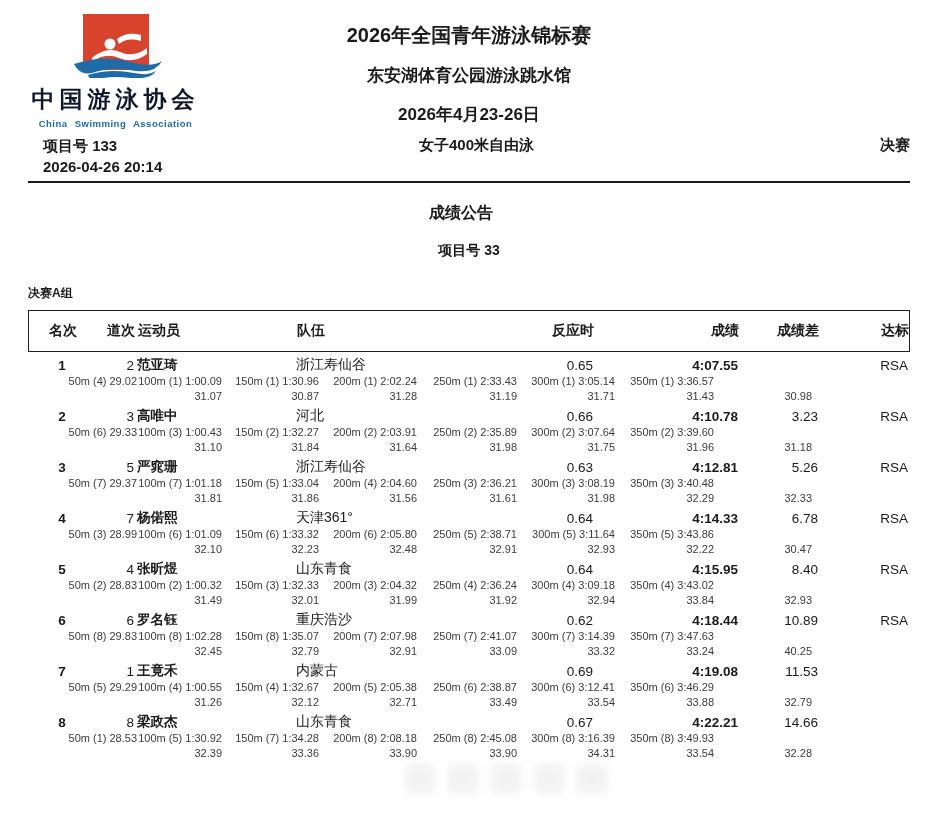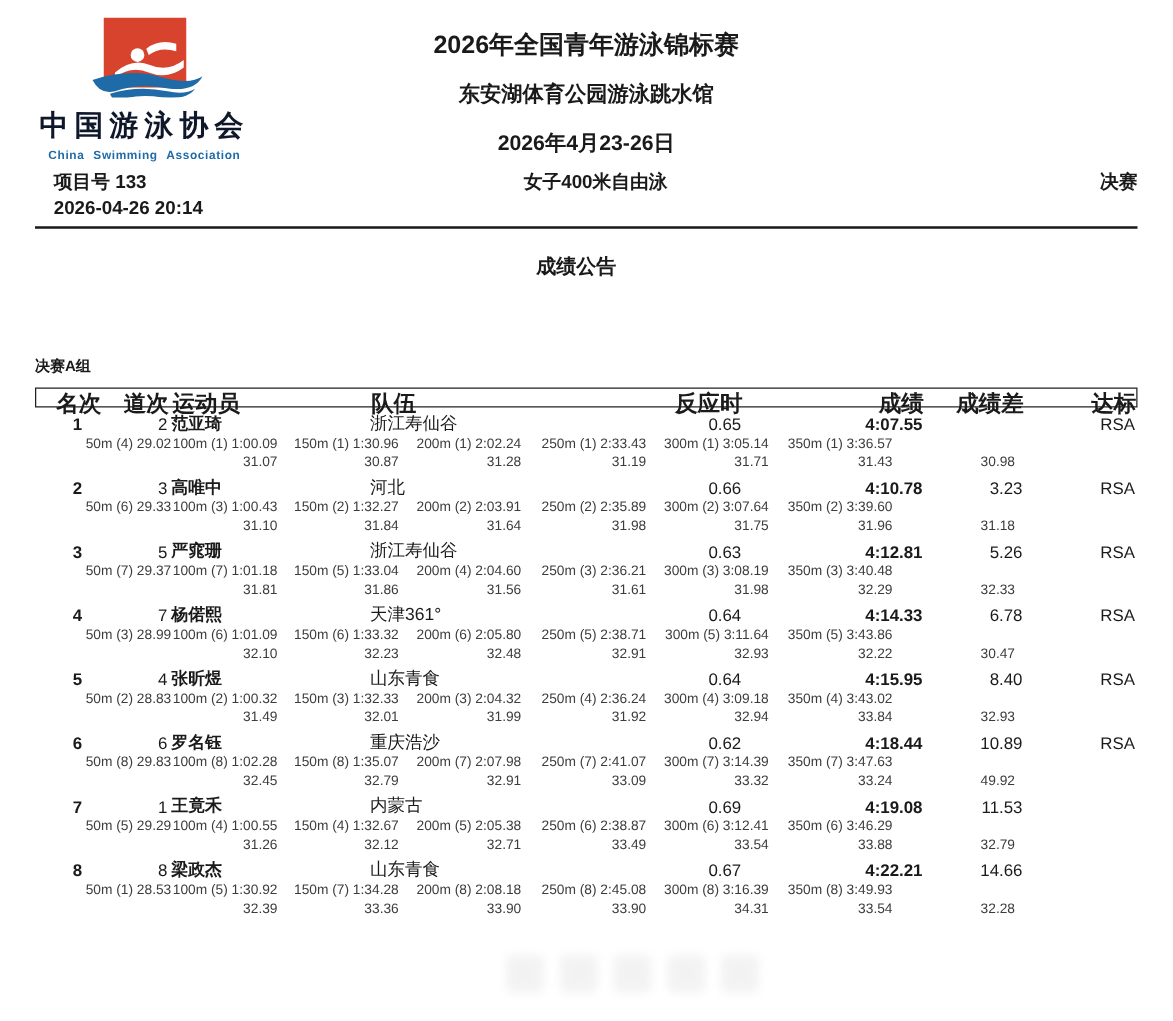--- a/index.html
+++ b/index.html
@@ -25,21 +25,21 @@
   .rule { position:absolute; top:181px; left:28px; right:28px; border-top:2px solid #1a1a1a; }
 
   
   .section-title    { position:absolute; top:203px; left:0; right:16px; text-align:center; font-size:16px; font-weight:bold; }
   .section-subtitle { position:absolute; top:242px; left:0; right:0; text-align:center; font-size:14px; font-weight:bold; }
   .group-label      { position:absolute; top:285px; left:28px; font-size:12px; font-weight:bold; }
 
   
   .table { position:absolute; top:310px; left:28px; width:882px; }
   .grid-main { display:grid; grid-template-columns:68px 38px 154px 142px 163px 145px 80px 92px; align-items:center; }
-  .header-row { height:16px; border:1.5px solid #222; font-size:18px; font-weight:bold; }
+  .header-row { height:42px; border:1.5px solid #222; font-size:14px; font-weight:bold; }
   .c-rank  { text-align:center; }
   .c-lane  { text-align:right; }
   .c-name  { text-align:left; padding-left:3px; }
   .c-team  { text-align:left; padding-left:8px; }
   .c-react { text-align:right; }
   .c-result{ text-align:right; }
   .c-diff  { text-align:right; }
   .c-std   { text-align:right; padding-right:2px; }
 
   .row-block { padding-top:3px; height:51px; }
@@ -85,20 +85,21 @@
     <div class="meta-left">
       <div>项目号 133</div>
       <div>2026-04-26 20:14</div>
     </div>
     <div class="meta-center">女子400米自由泳</div>
     <div class="meta-right">决赛</div>
   </div>
   <div class="rule"></div>
 
   <div class="section-title">成绩公告</div>
+  <div class="section-subtitle">项目号 33</div>
   <div class="group-label">决赛A组</div>
 
   <div class="table">
     <div class="grid-main header-row">
       <span class="c-rank">名次</span>
       <span class="c-lane">道次</span>
       <span class="c-name">运动员</span>
       <span class="c-team">队伍</span>
       <span class="c-react">反应时</span>
       <span class="c-result">成绩</span>
@@ -287,21 +288,21 @@
             <span>350m (7) 3:47.63</span>
           </div>
     <div class="grid-splits laps-line">
             <span></span>
             <span>32.45</span>
             <span>32.79</span>
             <span>32.91</span>
             <span>33.09</span>
             <span>33.32</span>
             <span>33.24</span>
-            <span>49.92</span>
+            <span>40.25</span>
           </div>
   </div>
 
   <div class="row-block">
     <div class="grid-main main-line">
       <span class="c-rank">7</span>
       <span class="c-lane">1</span>
       <span class="c-name">王竟禾</span>
       <span class="c-team">内蒙古</span>
       <span class="c-react">0.69</span>

